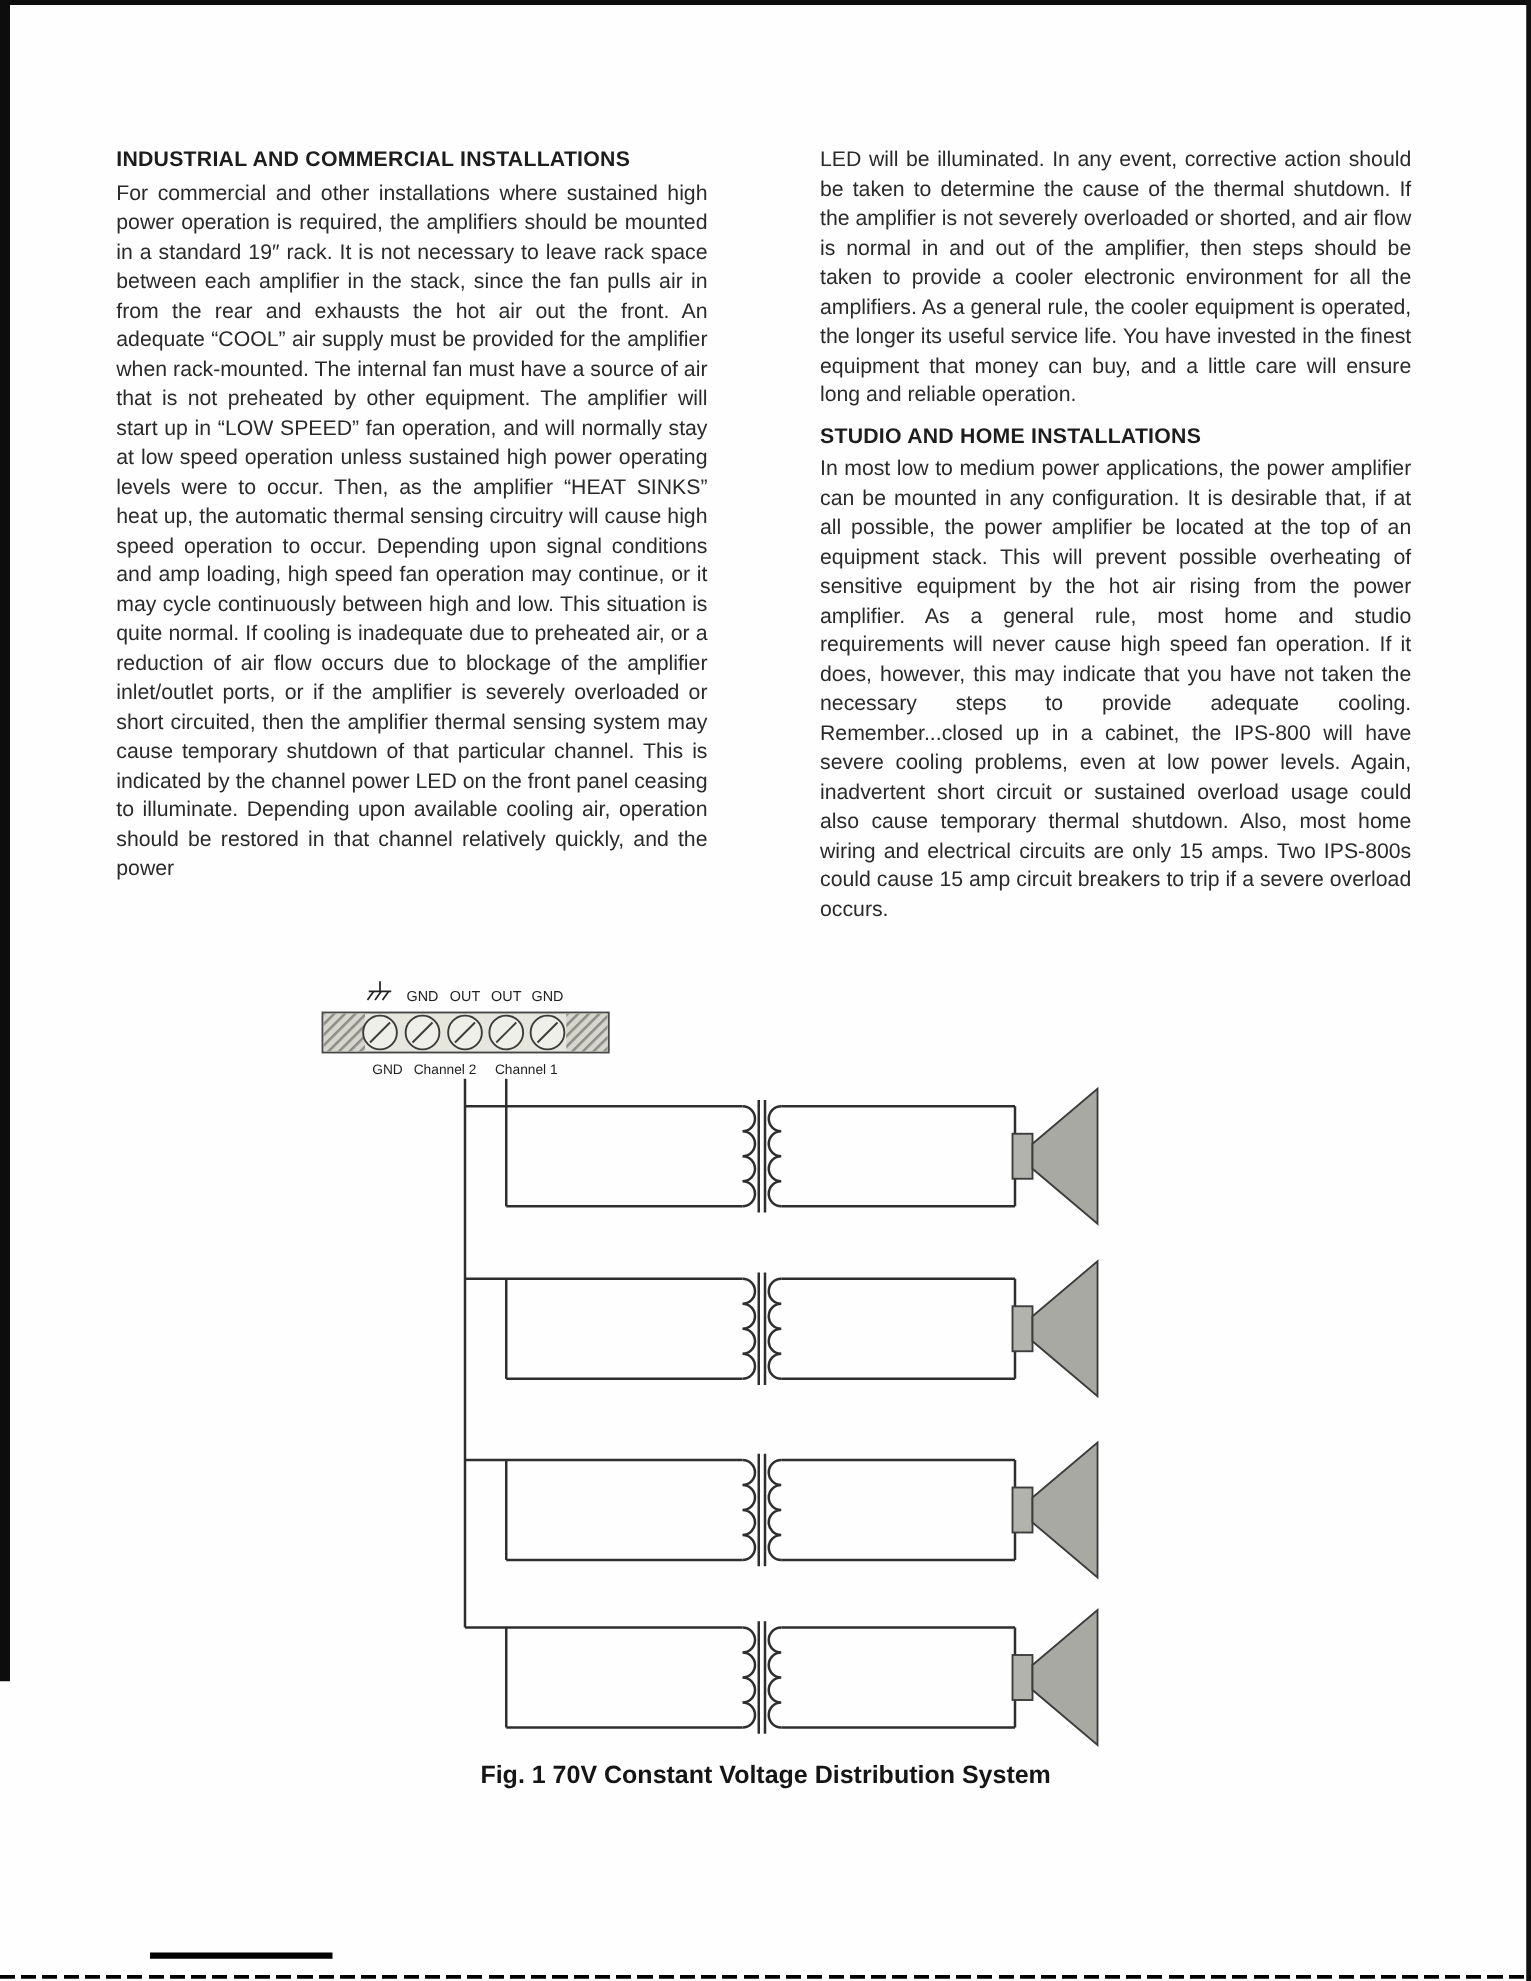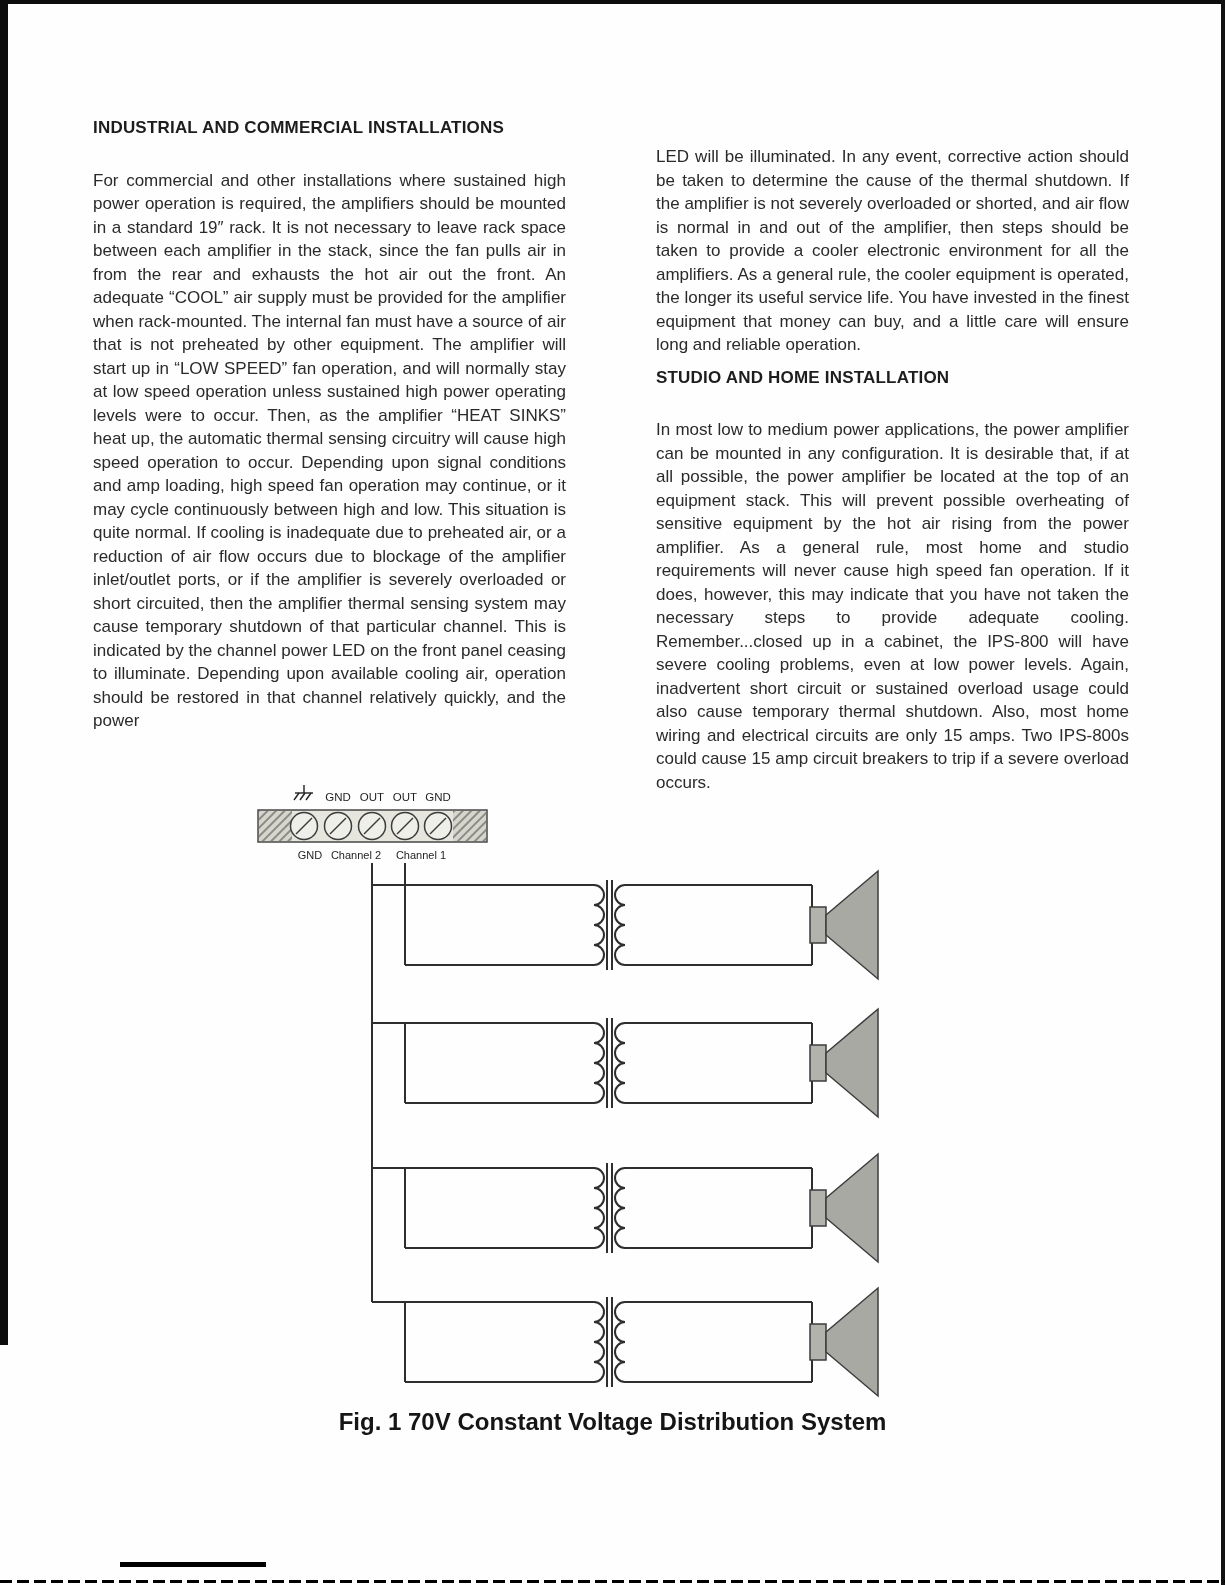--- a/index.html
+++ b/index.html
@@ -22,48 +22,48 @@
   }
   .bottom-bar { position:absolute; left:120px; bottom:18px; width:146px; height:5px; background:#000; }
 
   
   .columns { display:flex; gap:90px; padding:116px 0 0 93px; }
   .col { width:473px; font-size:17px; line-height:23.5px; text-align:justify; }
   .sec-heading {
     font-size:17px; font-weight:bold; color:#1d1d1d;
     letter-spacing:0.2px; margin-bottom:3px; text-align:left;
   }
-  .col p { margin-bottom:5px;margin-top:29px; }
+  .col p { margin-bottom:5px; }
   .heading-gap { margin-top:9px; }
 
   
   .figure { position:absolute; top:780px; left:0; width:1225px; }
   .fig-svg text { font-family:"Liberation Sans", sans-serif; fill:#1f1f1f; }
   .caption {
-    text-align:center; font-weight:bold; font-size:24px;
+    text-align:center; font-weight:bold; font-size:20px;
     color:#151515; margin-top:2px;
   }
 </style>
 </head>
 <body>
 
 <div class="page">
 
   <div class="edge-top"></div>
   <div class="edge-left"></div>
   <div class="edge-right"></div>
 
   <div class="columns">
     <div class="col">
       <div class="sec-heading">INDUSTRIAL AND COMMERCIAL INSTALLATIONS</div>
       <p>For commercial and other installations where sustained high power operation is required, the amplifiers should be mounted in a standard 19″ rack. It is not necessary to leave rack space between each amplifier in the stack, since the fan pulls air in from the rear and exhausts the hot air out the front. An adequate “COOL” air supply must be provided for the amplifier when rack-mounted. The internal fan must have a source of air that is not preheated by other equipment. The amplifier will start up in “LOW SPEED” fan operation, and will normally stay at low speed operation unless sustained high power operating levels were to occur. Then, as the amplifier “HEAT SINKS” heat up, the automatic thermal sensing circuitry will cause high speed operation to occur. Depending upon signal conditions and amp loading, high speed fan operation may continue, or it may cycle continuously between high and low. This situation is quite normal. If cooling is inadequate due to preheated air, or a reduction of air flow occurs due to blockage of the amplifier inlet/outlet ports, or if the amplifier is severely overloaded or short circuited, then the amplifier thermal sensing system may cause temporary shutdown of that particular channel. This is indicated by the channel power LED on the front panel ceasing to illuminate. Depending upon available cooling air, operation should be restored in that channel relatively quickly, and the power</p>
     </div>
     <div class="col">
       <p>LED will be illuminated. In any event, corrective action should be taken to determine the cause of the thermal shutdown. If the amplifier is not severely overloaded or shorted, and air flow is normal in and out of the amplifier, then steps should be taken to provide a cooler electronic environment for all the amplifiers. As a general rule, the cooler equipment is operated, the longer its useful service life. You have invested in the finest equipment that money can buy, and a little care will ensure long and reliable operation.</p>
-      <div class="sec-heading heading-gap">STUDIO AND HOME INSTALLATION</div>
+      <div class="sec-heading heading-gap">STUDIO AND HOME INSTALLATIONS</div>
       <p>In most low to medium power applications, the power amplifier can be mounted in any configuration. It is desirable that, if at all possible, the power amplifier be located at the top of an equipment stack. This will prevent possible overheating of sensitive equipment by the hot air rising from the power amplifier. As a general rule, most home and studio requirements will never cause high speed fan operation. If it does, however, this may indicate that you have not taken the necessary steps to provide adequate cooling. Remember...closed up in a cabinet, the IPS-800 will have severe cooling problems, even at low power levels. Again, inadvertent short circuit or sustained overload usage could also cause temporary thermal shutdown. Also, most home wiring and electrical circuits are only 15 amps. Two IPS-800s could cause 15 amp circuit breakers to trip if a severe overload occurs.</p>
     </div>
   </div>
 
   <div class="figure">
     <svg class="fig-svg" width="1225" height="622" viewBox="0 0 1225 622">
       <defs>
         <pattern id="hatch" width="6" height="6" patternUnits="userSpaceOnUse" patternTransform="rotate(45)">
           <rect width="6" height="6" fill="#d6d6cf"></rect>
           <line x1="1" y1="0" x2="1" y2="6" stroke="#8c8c85" stroke-width="2"></line>

